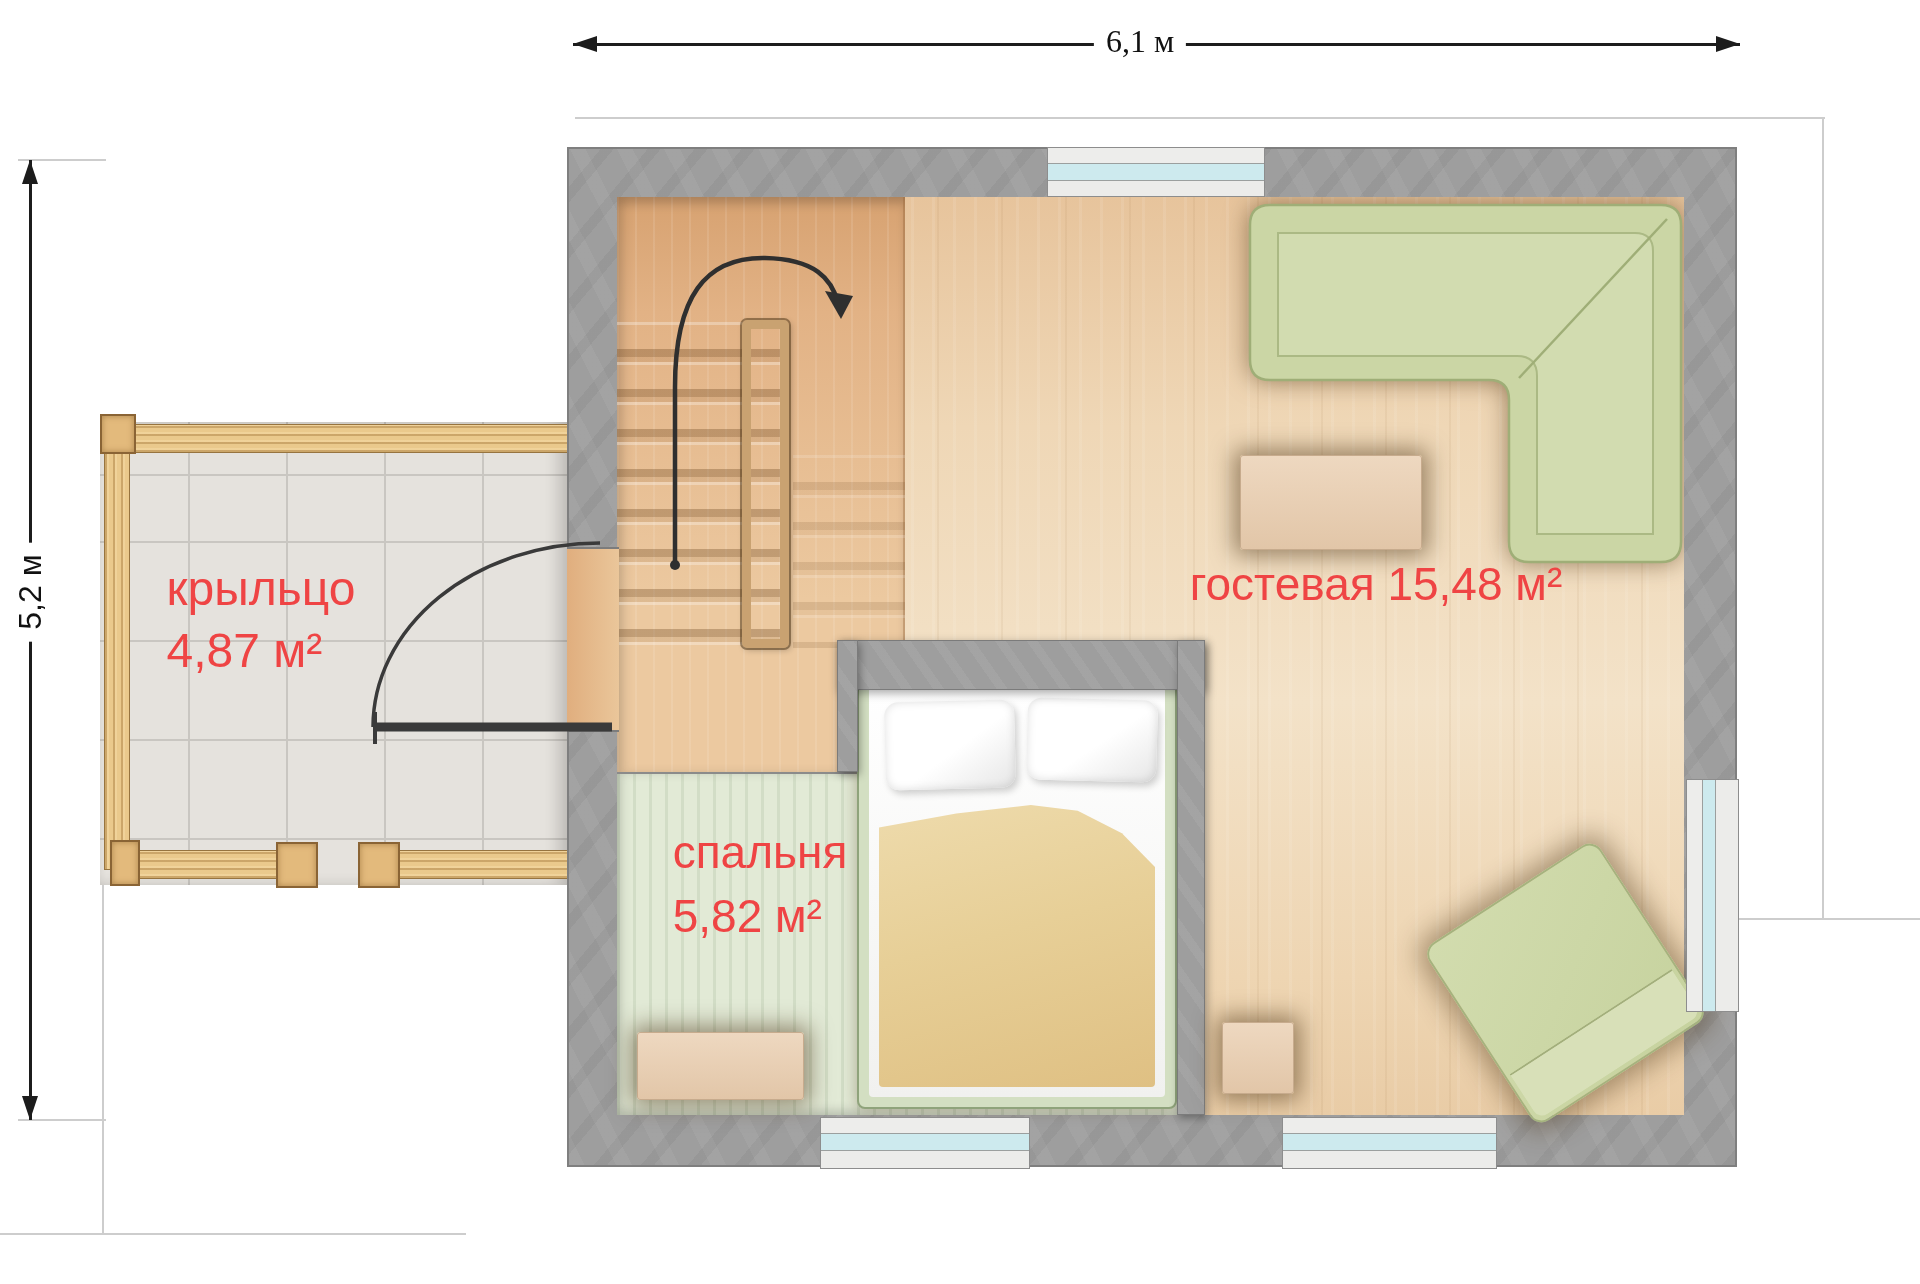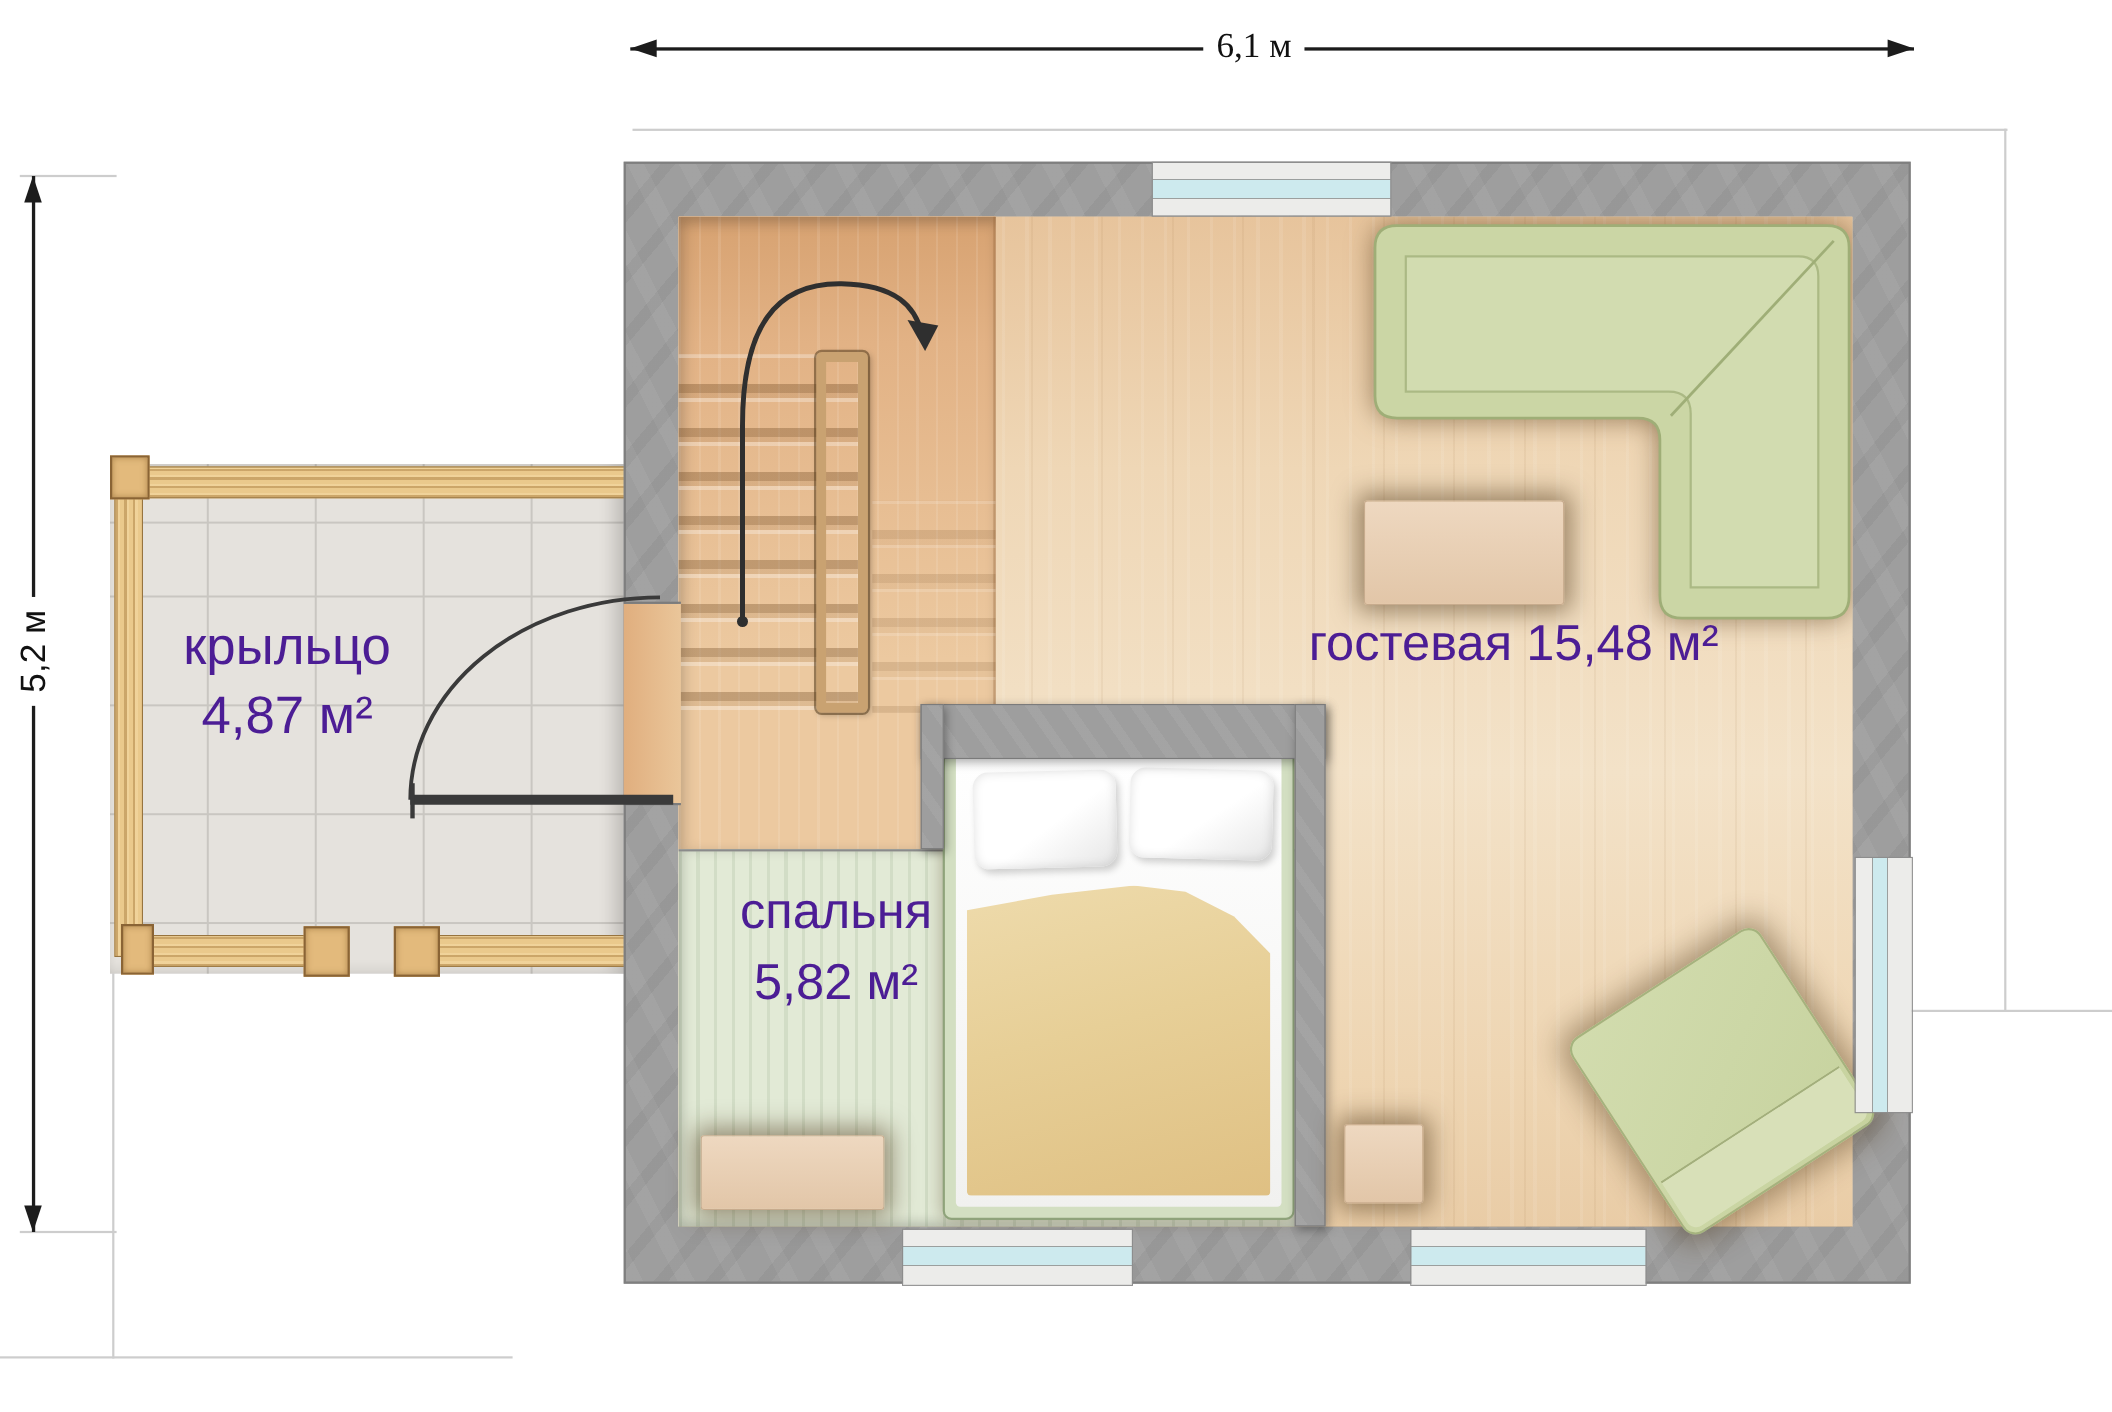--- a/index.html
+++ b/index.html
@@ -105,22 +105,22 @@
     clip-path:polygon(0 8%,28% 3%,55% 0%,72% 2%,88% 10%,100% 22%,100% 100%,0 100%);
     border-radius:0 0 4px 4px;}
   .armchair{position:absolute;left:846px;top:680px;width:205px;height:212px;
     transform:rotate(-33deg);background:linear-gradient(145deg,#d2dcae,#c6d29e);
     border:2px solid #a5b37e;border-radius:14px;box-sizing:border-box;
     box-shadow:0 0 26px 8px rgba(70,45,15,.42);}
   .armchair .front{position:absolute;left:4px;right:4px;bottom:4px;height:52px;
     background:#d8e0b8;border-top:2px solid rgba(120,135,75,.55);border-radius:0 0 10px 10px;}
 
   
-  .room-label{position:absolute;transform:translateX(-50%);text-align:center;
-    color:#4c1d95;font-size:46px;line-height:64px;white-space:nowrap;}
+  .room-label{position:absolute;transform:translateX(-50%);
+    color:#ef4444;font-size:46px;line-height:64px;white-space:nowrap;}
   .room-label.porch-size{font-size:48px;line-height:62px;}
   svg.overlay{position:absolute;left:0;top:0;pointer-events:none;}
 </style>
 </head>
 <body>
 
 <div class="canvas">
 
   <div class="xline" style="left:575px;top:117px;width:1250px;height:2px;"></div>
   <div class="xline" style="left:1822px;top:117px;width:2px;height:803px;"></div>
@@ -209,21 +209,21 @@
   <svg class="overlay" width="1920" height="1284" viewBox="0 0 1920 1284">
     <path d="M 373 727 A 227 184 0 0 1 600 543" stroke="#3a3a3a" stroke-width="3.5" fill="none"></path>
     <line x1="373" y1="727" x2="612" y2="727" stroke="#3a3a3a" stroke-width="9"></line>
     <line x1="375" y1="712" x2="375" y2="744" stroke="#3a3a3a" stroke-width="4"></line>
   </svg>
 
   <div class="room-label porch-size" style="left:261px;top:558px;">
     <div>крыльцо</div>
     <div>4,87 м²</div>
   </div>
-  <div class="room-label" style="left:760px;top:796px;">
+  <div class="room-label" style="left:760px;top:820px;">
     <div>спальня</div>
     <div>5,82 м²</div>
   </div>
   <div class="room-label" style="left:1376px;top:552px;">
     <span>гостевая</span>
     <span> </span>
     <span>15,48 м²</span>
   </div>
 
 </div>

